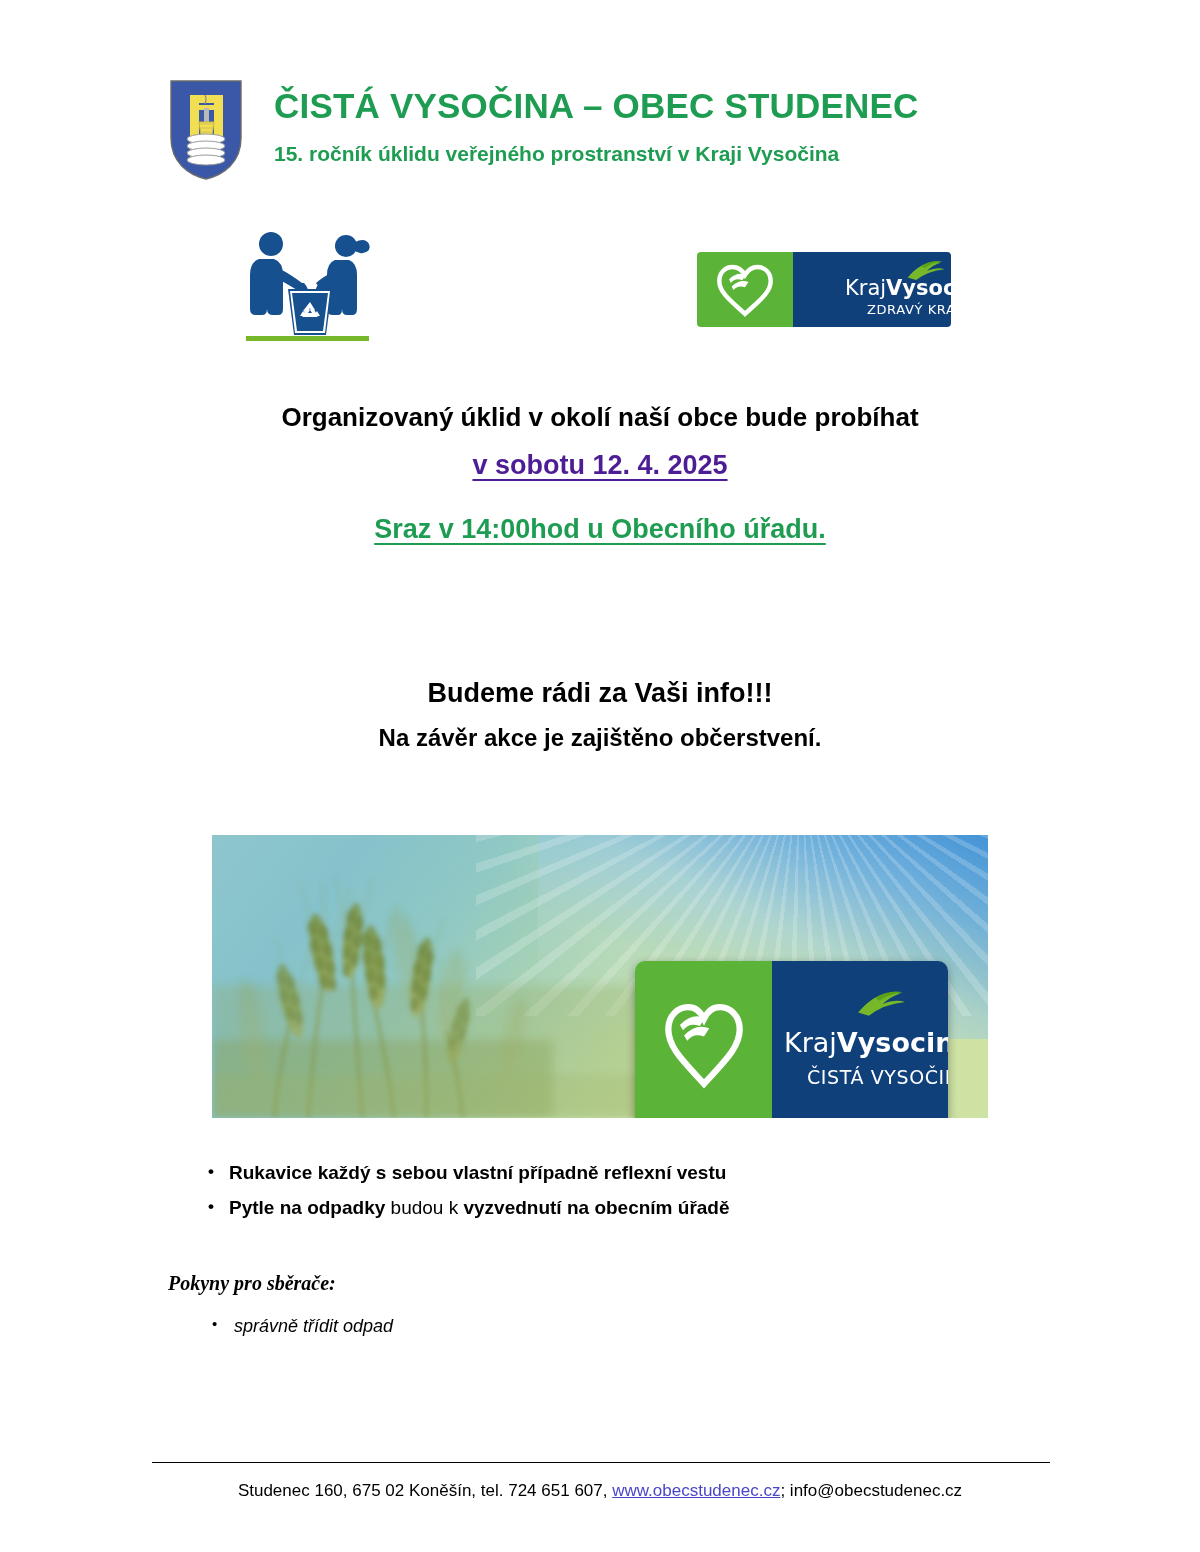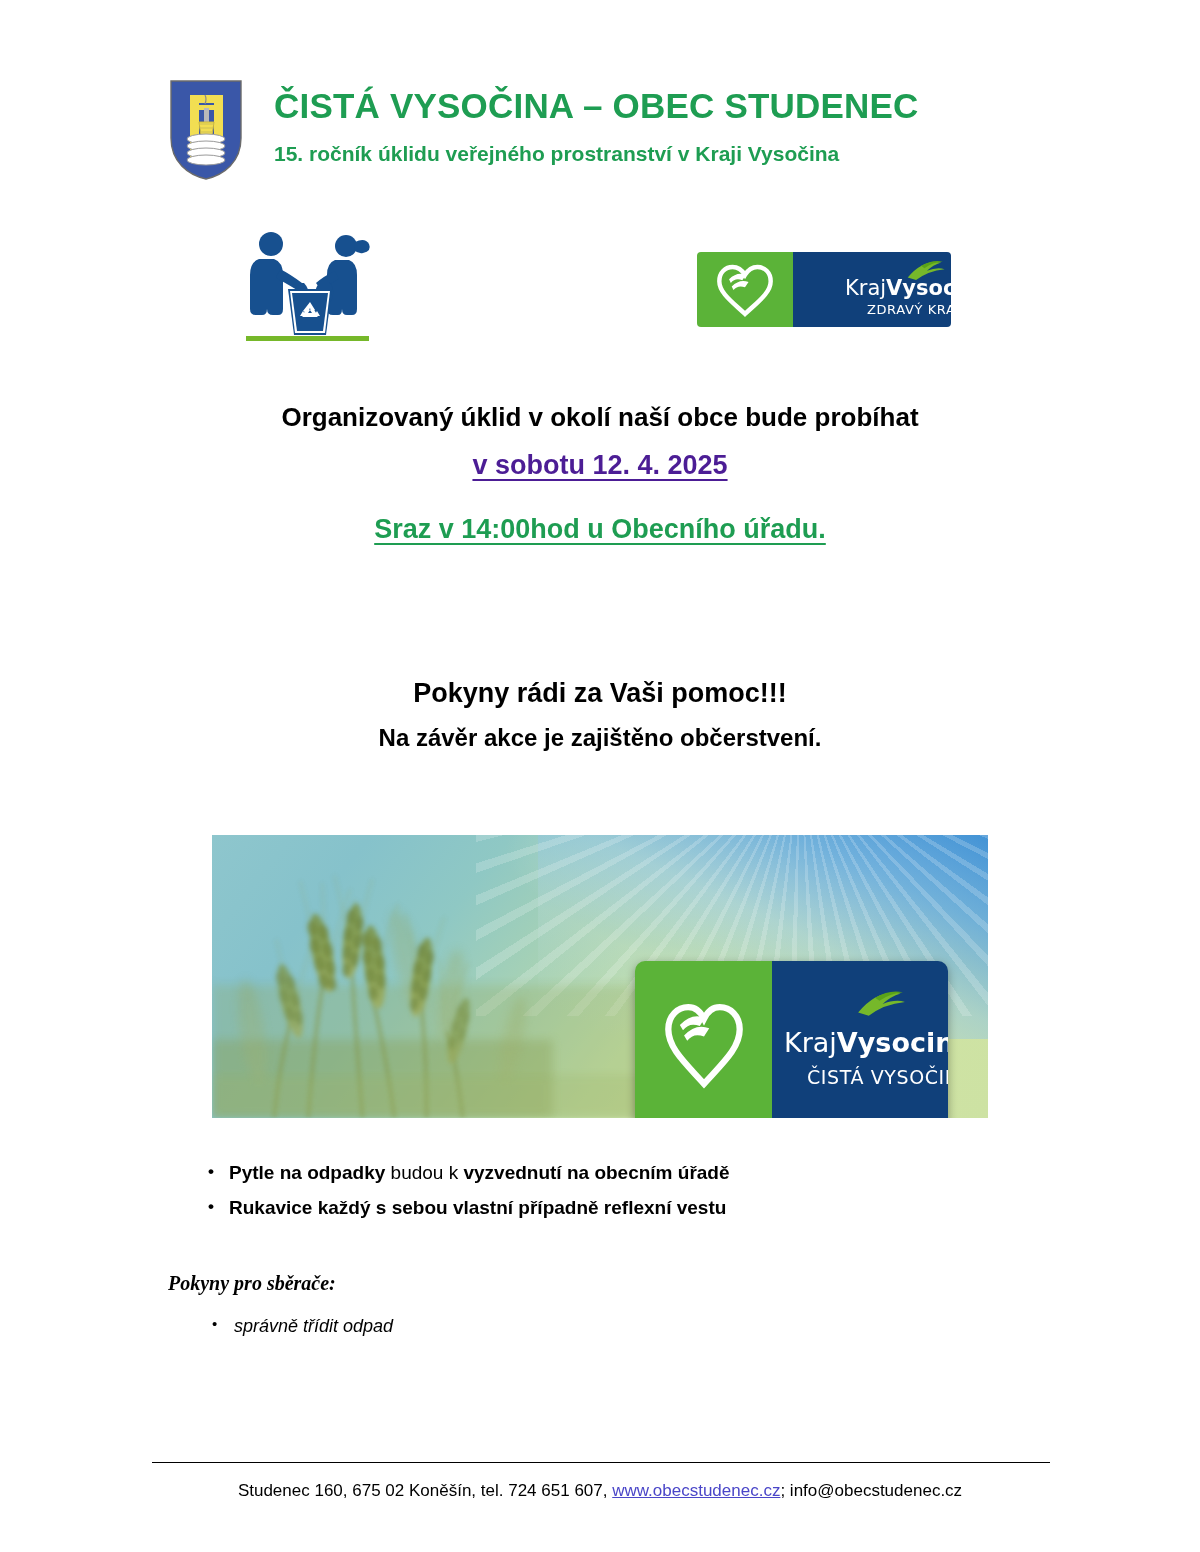--- a/index.html
+++ b/index.html
@@ -340,21 +340,21 @@
   </div>
 </div>
 
 <div class="body-text line-main">Organizovaný úklid v okolí naší obce bude probíhat</div>
 <div class="body-text line-date">
   <span class="uline">v sobotu 12. 4. 2025</span>
 </div>
 <div class="body-text line-time">
   <span class="uline">Sraz v 14:00hod u Obecního úřadu.</span>
 </div>
-<div class="body-text line-thanks">Pokyny rádi za Vaši pomoc!!!</div>
+<div class="body-text line-thanks">Budeme rádi za Vaši info!!!</div>
 <div class="body-text line-refresh">Na závěr akce je zajištěno občerstvení.</div>
 
 <div class="banner">
   <div class="banner-sky"></div>
   <div class="banner-blue"></div>
   <div class="banner-rays"></div>
 
   <svg class="wheat-field" viewBox="0 0 480 283" preserveAspectRatio="none">
     <defs>
       <linearGradient id="wgrad" x1="0" y1="0" x2="0" y2="1">
@@ -504,24 +504,24 @@
         </div>
         <div class="kv-sub" style="left:35px;top:105px;font-size:19px;">ČISTÁ VYSOČINA</div>
       </div>
     </div>
   </div>
 </div>
 
 <div class="bullets-main">
   <ul>
     <li>
-      <span>Pytle na odpadky</span><span class="reg"> budou k </span><span>vyzvednutí na obecním úřadě</span>
+      <span>Rukavice každý s sebou vlastní případně reflexní vestu</span>
     </li>
     <li>
-      <span>Rukavice každý s sebou vlastní případně reflexní vestu</span>
+      <span>Pytle na odpadky</span><span class="reg"> budou k </span><span>vyzvednutí na obecním úřadě</span>
     </li>
   </ul>
 </div>
 
 <div class="pokyny-head">Pokyny pro sběrače:</div>
 <div class="bullets-sub">
   <ul>
     <li>správně třídit odpad</li>
   </ul>
 </div>

